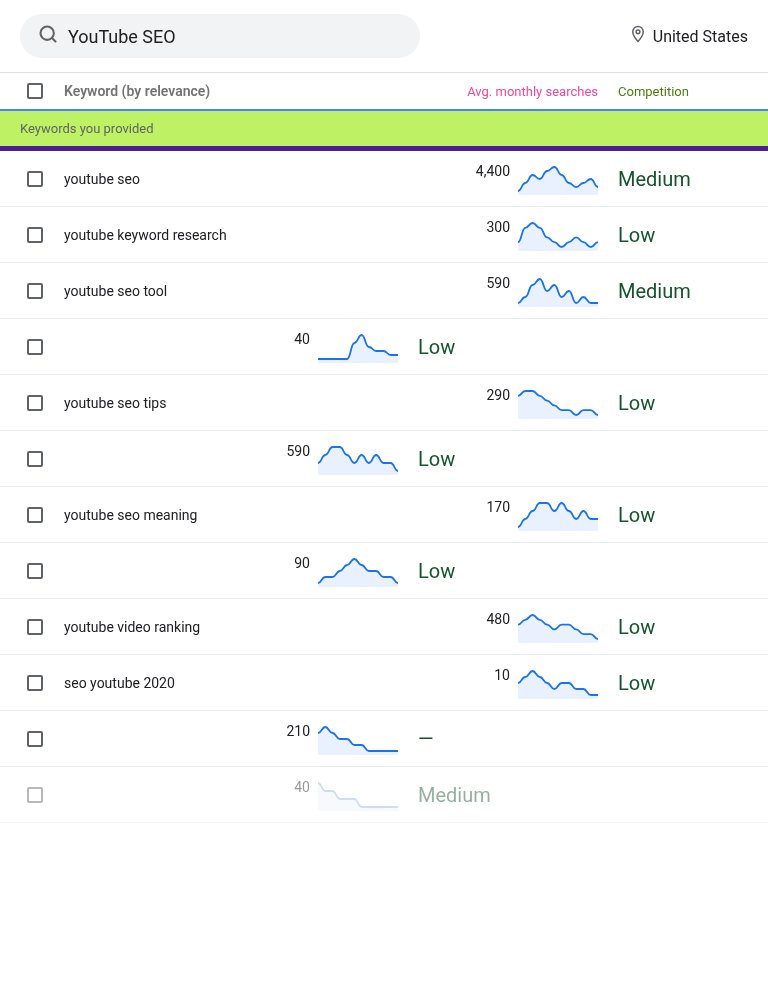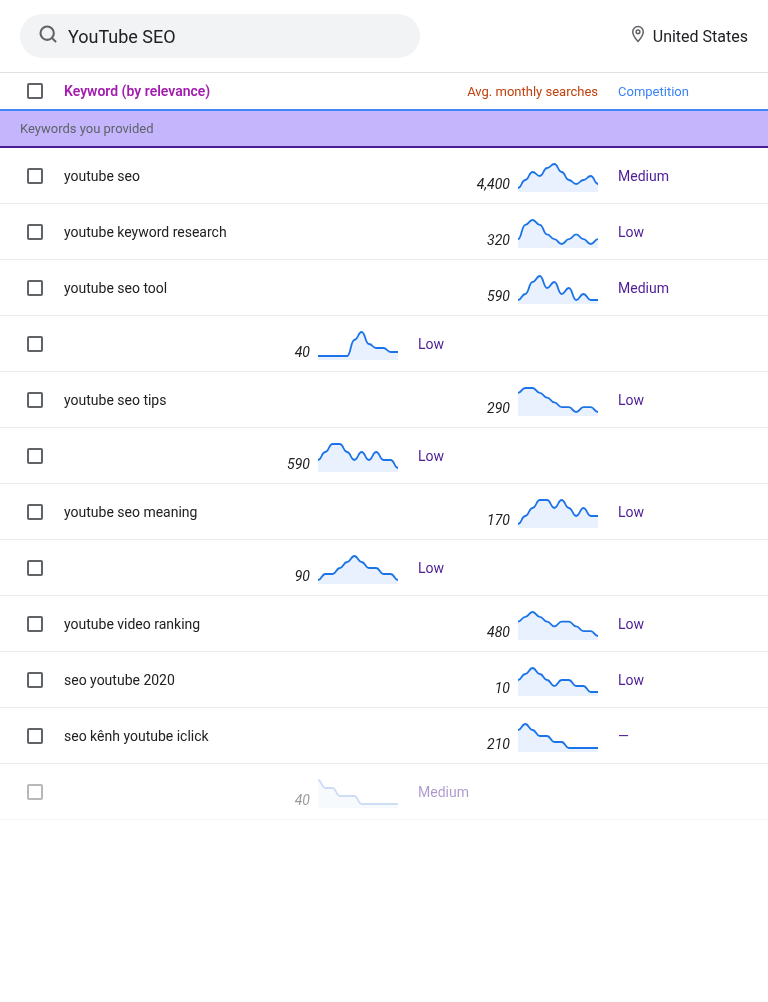--- a/index.html
+++ b/index.html
@@ -67,43 +67,43 @@
 
     .th-checkbox {
       display: flex;
       justify-content: center;
       padding-left: 10px;
     }
 
     .th-keyword {
       font-weight: 600;
       font-size: 14px;
-      color: #a21caf;
+      color: #737373;
       padding-left: 4px;
     }
 
     .th-searches {
       font-size: 13px;
-      color: #c2410c;
+      color: #ec4899;
       text-align: right;
       padding-right: 10px;
     }
 
     .th-competition {
       font-size: 13px;
-      color: #3b82f6;
+      color: #4d7c0f;
       padding-left: 10px;
     }
 
     .section-header {
-      background: #c4b5fd;
+      background: #bef264;
       padding: 10px 20px;
       font-size: 13px;
       color: #5f6368;
-      border-bottom: 2px solid #4c1d95;
+      border-bottom: 5px solid #4c1d95;
     }
 
     .table-row {
       display: grid;
       grid-template-columns: 60px 1fr 200px 160px;
       border-bottom: 1px solid #e8eaed;
       align-items: center;
       min-height: 56px;
     }
 
@@ -118,42 +118,41 @@
     }
 
     .row-keyword {
       font-size: 14px;
       color: #202124;
       padding: 8px 4px;
     }
 
     .row-searches {
       display: flex;
-      align-items: flex-end;
+      align-items: flex-start;
       justify-content: flex-end;
       gap: 8px;
       padding-right: 10px;
-      font-style: italic;
     }
 
     .search-count {
       font-size: 14px;
       color: #202124;
       min-width: 35px;
       text-align: right;
     }
 
     .sparkline {
       width: 80px;
       height: 32px;
     }
 
     .row-competition {
-      font-size: 14px;
-      color: #4c1d95;
+      font-size: 20px;
+      color: #14532d;
       padding-left: 10px;
     }
 
     .checkbox {
       width: 16px;
       height: 16px;
       border: 2px solid #5f6368;
       border-radius: 2px;
       background: #fff;
     }
@@ -221,21 +220,21 @@
     </div>
 
 
   <div id="idea-rows">
       <div class="table-row">
       <div class="row-checkbox">
         <div class="checkbox"></div>
       </div>
       <div class="row-keyword">youtube keyword research</div>
       <div class="row-searches">
-        <span class="search-count">320</span>
+        <span class="search-count">300</span>
         <span class="sparkline"><svg width="80" height="32" viewBox="0 0 80 32" xmlns="http://www.w3.org/2000/svg">
     <path d="M 0 23.2 C 3.6363636363636367 23.2, 3.6363636363636367 8.799999999999997, 7.272727272727273 8.799999999999997 C 10.90909090909091 8.799999999999997, 10.90909090909091 4, 14.545454545454547 4 C 18.18181818181818 4, 18.18181818181818 8.799999999999997, 21.818181818181817 8.799999999999997 C 25.454545454545453 8.799999999999997, 25.454545454545453 18.4, 29.090909090909093 18.4 C 32.72727272727273 18.4, 32.72727272727273 23.2, 36.36363636363636 23.2 C 40 23.2, 40 28, 43.63636363636363 28 C 47.272727272727266 28, 47.272727272727266 23.2, 50.90909090909091 23.2 C 54.54545454545455 23.2, 54.54545454545455 18.4, 58.18181818181819 18.4 C 61.81818181818182 18.4, 61.81818181818182 23.2, 65.45454545454545 23.2 C 69.0909090909091 23.2, 69.0909090909091 28, 72.72727272727272 28 C 76.36363636363636 28, 76.36363636363636 23.2, 80 23.2 L 80 32 L 0 32 Z" fill="rgba(26,115,232,0.1)" stroke="none"></path>
     <path d="M 0 23.2 C 3.6363636363636367 23.2, 3.6363636363636367 8.799999999999997, 7.272727272727273 8.799999999999997 C 10.90909090909091 8.799999999999997, 10.90909090909091 4, 14.545454545454547 4 C 18.18181818181818 4, 18.18181818181818 8.799999999999997, 21.818181818181817 8.799999999999997 C 25.454545454545453 8.799999999999997, 25.454545454545453 18.4, 29.090909090909093 18.4 C 32.72727272727273 18.4, 32.72727272727273 23.2, 36.36363636363636 23.2 C 40 23.2, 40 28, 43.63636363636363 28 C 47.272727272727266 28, 47.272727272727266 23.2, 50.90909090909091 23.2 C 54.54545454545455 23.2, 54.54545454545455 18.4, 58.18181818181819 18.4 C 61.81818181818182 18.4, 61.81818181818182 23.2, 65.45454545454545 23.2 C 69.0909090909091 23.2, 69.0909090909091 28, 72.72727272727272 28 C 76.36363636363636 28, 76.36363636363636 23.2, 80 23.2" fill="none" stroke="#1a73e8" stroke-width="1.8" stroke-linecap="round"></path>
   </svg></span>
       </div>
       <div class="row-competition">Low</div>
     </div>
       <div class="table-row">
       <div class="row-checkbox">
         <div class="checkbox"></div>
@@ -342,21 +341,20 @@
     <path d="M 0 16 C 3.6363636363636367 16, 3.6363636363636367 10, 7.272727272727273 10 C 10.90909090909091 10, 10.90909090909091 4, 14.545454545454547 4 C 18.18181818181818 4, 18.18181818181818 10, 21.818181818181817 10 C 25.454545454545453 10, 25.454545454545453 16, 29.090909090909093 16 C 32.72727272727273 16, 32.72727272727273 22, 36.36363636363636 22 C 40 22, 40 16, 43.63636363636363 16 C 47.272727272727266 16, 47.272727272727266 16, 50.90909090909091 16 C 54.54545454545455 16, 54.54545454545455 22, 58.18181818181819 22 C 61.81818181818182 22, 61.81818181818182 22, 65.45454545454545 22 C 69.0909090909091 22, 69.0909090909091 28, 72.72727272727272 28 C 76.36363636363636 28, 76.36363636363636 28, 80 28 L 80 32 L 0 32 Z" fill="rgba(26,115,232,0.1)" stroke="none"></path>
     <path d="M 0 16 C 3.6363636363636367 16, 3.6363636363636367 10, 7.272727272727273 10 C 10.90909090909091 10, 10.90909090909091 4, 14.545454545454547 4 C 18.18181818181818 4, 18.18181818181818 10, 21.818181818181817 10 C 25.454545454545453 10, 25.454545454545453 16, 29.090909090909093 16 C 32.72727272727273 16, 32.72727272727273 22, 36.36363636363636 22 C 40 22, 40 16, 43.63636363636363 16 C 47.272727272727266 16, 47.272727272727266 16, 50.90909090909091 16 C 54.54545454545455 16, 54.54545454545455 22, 58.18181818181819 22 C 61.81818181818182 22, 61.81818181818182 22, 65.45454545454545 22 C 69.0909090909091 22, 69.0909090909091 28, 72.72727272727272 28 C 76.36363636363636 28, 76.36363636363636 28, 80 28" fill="none" stroke="#1a73e8" stroke-width="1.8" stroke-linecap="round"></path>
   </svg></span>
       </div>
       <div class="row-competition">Low</div>
     </div>
       <div class="table-row">
       <div class="row-checkbox">
         <div class="checkbox"></div>
       </div>
-      <div class="row-keyword">seo kênh youtube iclick</div>
       <div class="row-searches">
         <span class="search-count">210</span>
         <span class="sparkline"><svg width="80" height="32" viewBox="0 0 80 32" xmlns="http://www.w3.org/2000/svg">
     <path d="M 0 10 C 3.6363636363636367 10, 3.6363636363636367 4, 7.272727272727273 4 C 10.90909090909091 4, 10.90909090909091 10, 14.545454545454547 10 C 18.18181818181818 10, 18.18181818181818 16, 21.818181818181817 16 C 25.454545454545453 16, 25.454545454545453 16, 29.090909090909093 16 C 32.72727272727273 16, 32.72727272727273 22, 36.36363636363636 22 C 40 22, 40 22, 43.63636363636363 22 C 47.272727272727266 22, 47.272727272727266 28, 50.90909090909091 28 C 54.54545454545455 28, 54.54545454545455 28, 58.18181818181819 28 C 61.81818181818182 28, 61.81818181818182 28, 65.45454545454545 28 C 69.0909090909091 28, 69.0909090909091 28, 72.72727272727272 28 C 76.36363636363636 28, 76.36363636363636 28, 80 28 L 80 32 L 0 32 Z" fill="rgba(26,115,232,0.1)" stroke="none"></path>
     <path d="M 0 10 C 3.6363636363636367 10, 3.6363636363636367 4, 7.272727272727273 4 C 10.90909090909091 4, 10.90909090909091 10, 14.545454545454547 10 C 18.18181818181818 10, 18.18181818181818 16, 21.818181818181817 16 C 25.454545454545453 16, 25.454545454545453 16, 29.090909090909093 16 C 32.72727272727273 16, 32.72727272727273 22, 36.36363636363636 22 C 40 22, 40 22, 43.63636363636363 22 C 47.272727272727266 22, 47.272727272727266 28, 50.90909090909091 28 C 54.54545454545455 28, 54.54545454545455 28, 58.18181818181819 28 C 61.81818181818182 28, 61.81818181818182 28, 65.45454545454545 28 C 69.0909090909091 28, 69.0909090909091 28, 72.72727272727272 28 C 76.36363636363636 28, 76.36363636363636 28, 80 28" fill="none" stroke="#1a73e8" stroke-width="1.8" stroke-linecap="round"></path>
   </svg></span>
       </div>
       <div class="row-competition">—</div>
     </div>
       <div class="table-row dimmed">

